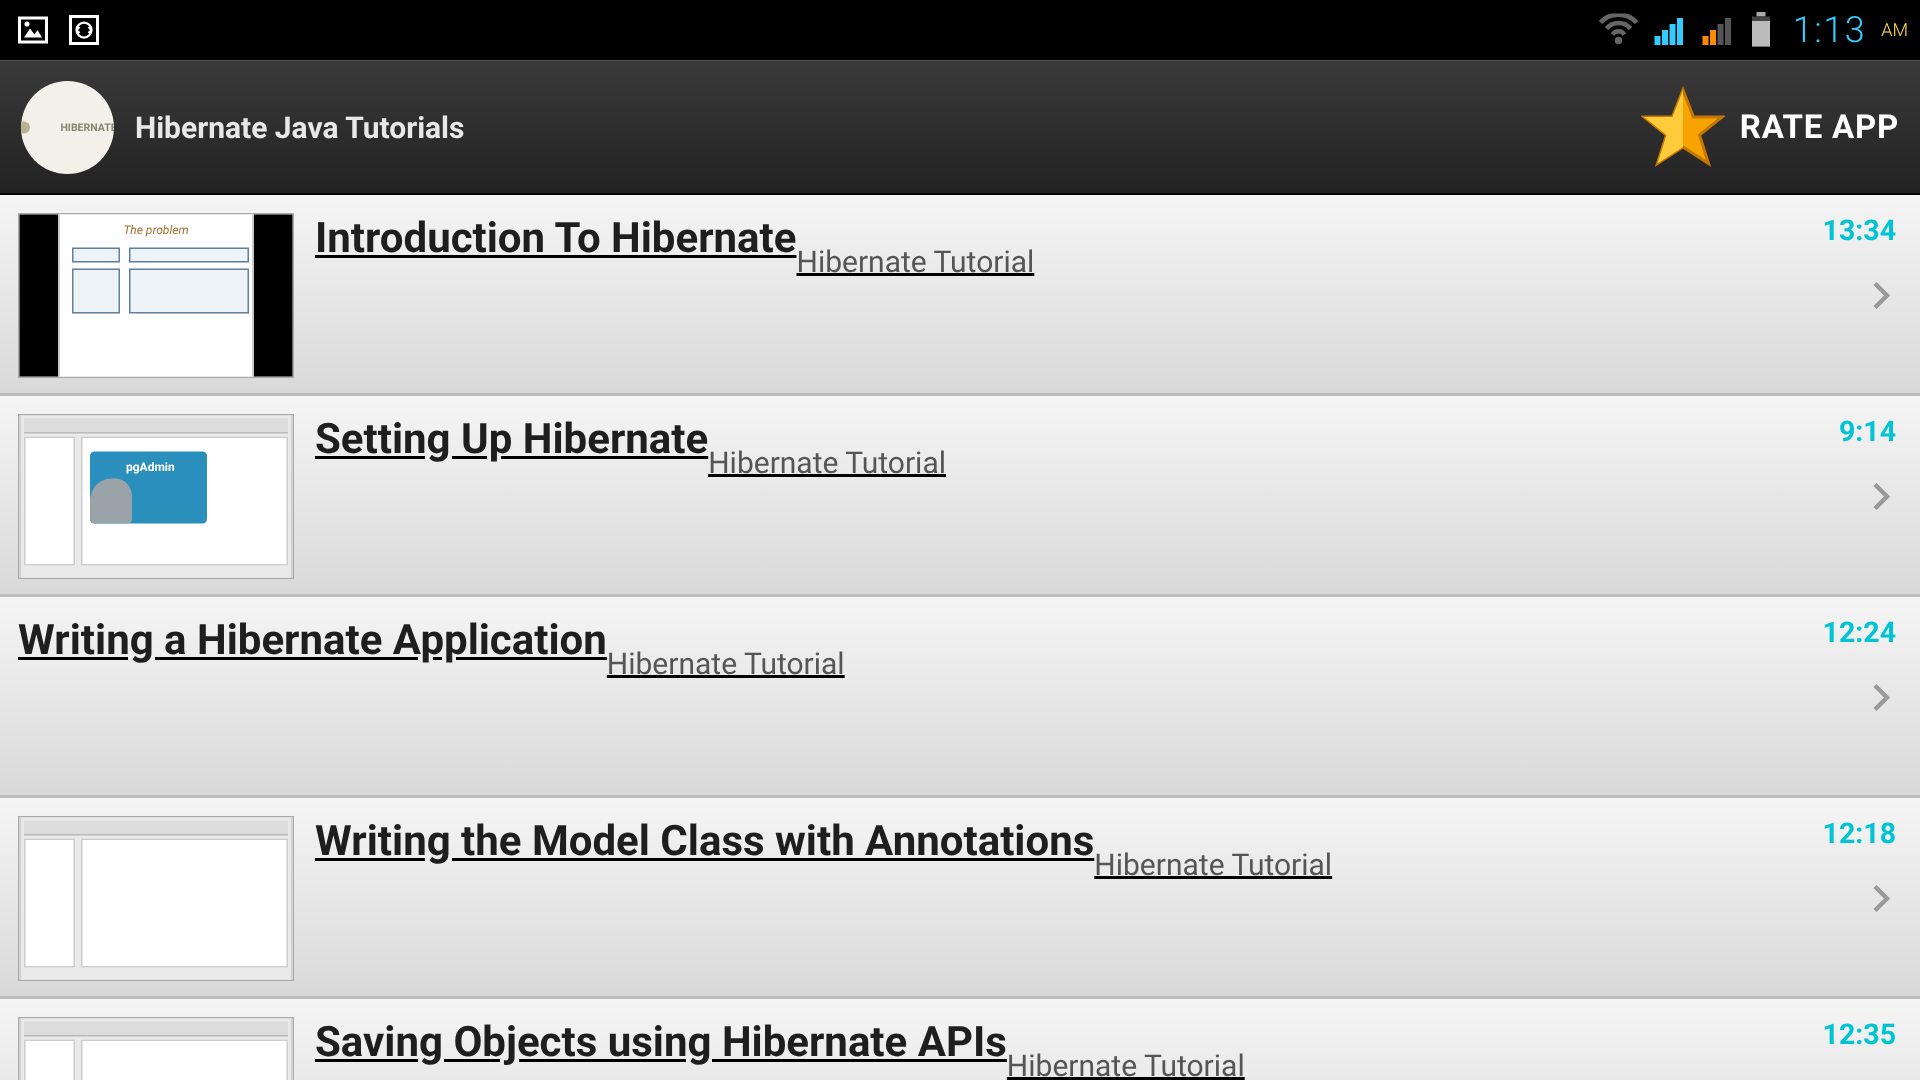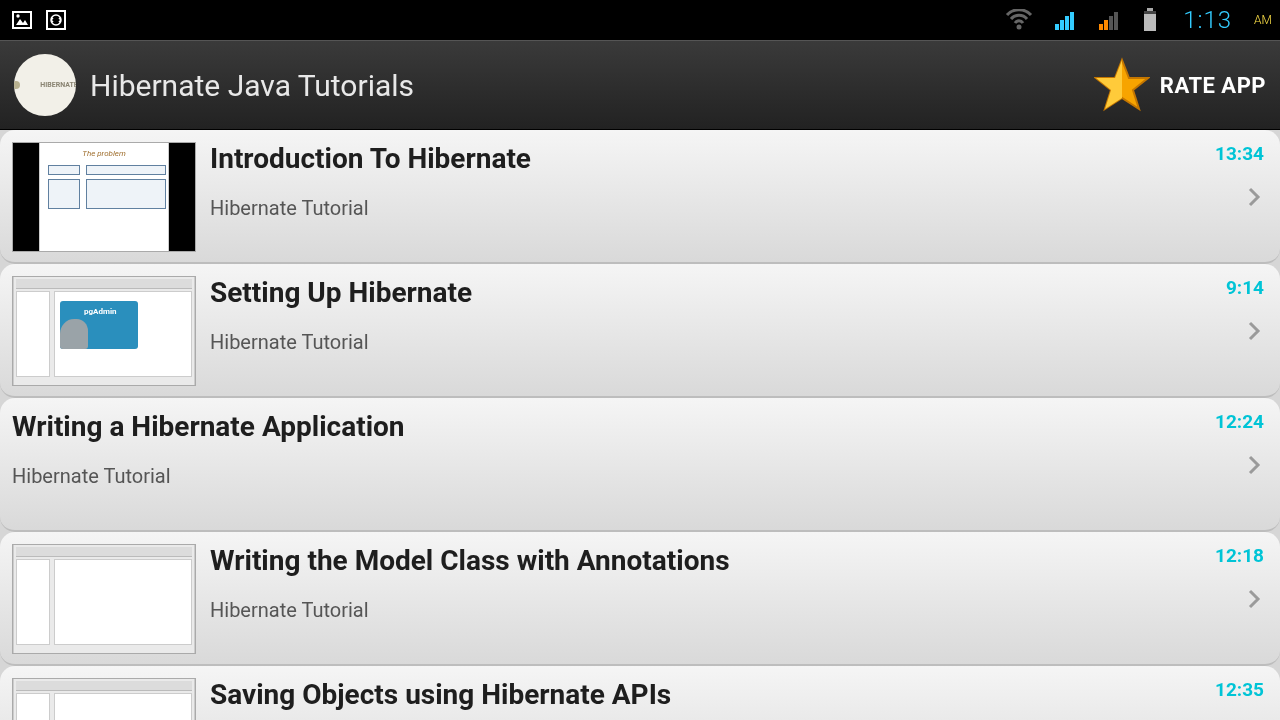--- a/index.html
+++ b/index.html
@@ -1,45 +1,45 @@
 <!DOCTYPE html>
 <html><head>
 <meta charset="utf-8">
 <style>
   * { margin:0; padding:0; box-sizing:border-box; }
   html, body { width:1280px; height:720px; font-family:Roboto,"Helvetica Neue",Arial,sans-serif; background:#000; overflow:hidden; }
   .statusbar { height:40px; background:#000; color:#fff; display:flex; align-items:center; padding:0 8px; }
   .statusbar .left { display:flex; gap:6px; }
   .statusbar .spacer { flex:1; }
-  .statusbar .right { display:flex; align-items:center; gap:20px; }
+  .statusbar .right { display:flex; align-items:center; gap:8px; }
   .statusbar .time { color:#33ccff; font-size:24px; font-weight:300; letter-spacing:1px; padding-left:4px; }
   .statusbar .ampm { color:#fde047; font-size:12px; font-weight:300; padding-left:2px; }
   .sb-icon { width:28px; height:28px; display:inline-flex; align-items:center; justify-content:center; }
   .sb-icon svg { display:block; }
 
   .appbar { height:90px; background:linear-gradient(#3a3a3a,#222); border-top:1px solid #555; border-bottom:1px solid #000; display:flex; align-items:center; padding:0 14px; color:#fff; }
   .app-logo { width:62px; height:62px; border-radius:50%; background:#f2f0e8; display:flex; align-items:center; justify-content:center; margin-right:14px; overflow:hidden; }
   .app-logo-inner { font-size:7px; color:#8a8472; font-weight:700; display:flex; align-items:center; gap:20px; }
   .app-logo-inner .dot { width:8px; height:8px; border-radius:50%; background:#b8b18f; }
-  .app-title { font-size:30px; font-weight:400; color:#e8e8e8; }
+  .app-title { font-size:20px; font-weight:700; color:#e8e8e8; }
   .appbar .spacer { flex:1; }
   .rate-area { display:flex; align-items:center; gap:10px; }
   .rate-text { font-size:22px; font-weight:700; color:#fff; letter-spacing:0.5px; }
   .star { width:56px; height:56px; }
 
   .list { background:#d6d6d6; height:590px; overflow:hidden; }
-  .row { display:flex; background:linear-gradient(#f5f5f5,#d9d9d9); border-bottom:2px solid #bdbdbd; padding:10px 10px 10px 12px; min-height:134px; gap:14px;border-radius:15px; }
+  .row { display:flex; background:linear-gradient(#f5f5f5,#d9d9d9); border-bottom:2px solid #bdbdbd; padding:10px 10px 10px 12px; min-height:134px; gap:14px; }
   .thumb { width:184px; height:110px; border:1px solid #aaa; background:#fff; display:flex; align-items:stretch; flex-shrink:0; margin-top:2px; }
   .thumb .filmside { width:26px; background:#000; }
   .thumb .inner { flex:1; background:#fff; position:relative; border-left:1px solid #ccc; border-right:1px solid #ccc; }
   .thumb-heading { color:#a07030; font-size:8px; font-style:italic; text-align:center; padding-top:6px; }
   .thumb-content { position:absolute; inset:18px 6px 4px 6px; }
   .thumb-content .box { border:1px solid #6080a0; background:#eef3f8; position:absolute; }
 
-  .row-main { flex:1; display:flex; flex-direction:column; padding-top:2px; }
+  .row-main { flex:1; display:flex; flex-direction:row; padding-top:2px;text-decoration:underline; }
   .row-title { font-size:28px; font-weight:700; color:#1e1e1e; line-height:1.2; }
   .row-sub { font-size:20px; color:#555; margin-top:20px; }
   .row-right { display:flex; flex-direction:column; align-items:flex-end; justify-content:flex-start; padding-top:2px; padding-right:6px; gap:22px;margin-left:40px; }
   .row-time { color:#00c4d6; font-size:19px; font-weight:700; }
   .chev { width:20px; height:20px; }
   .chev svg { display:block; }
 
   
   .thumb2 .inner { background:#eaeaea; }
   .thumb2 .topstrip { position:absolute; top:2px; left:2px; right:2px; height:10px; background:#dcdcdc; border-bottom:1px solid #bbb; }

